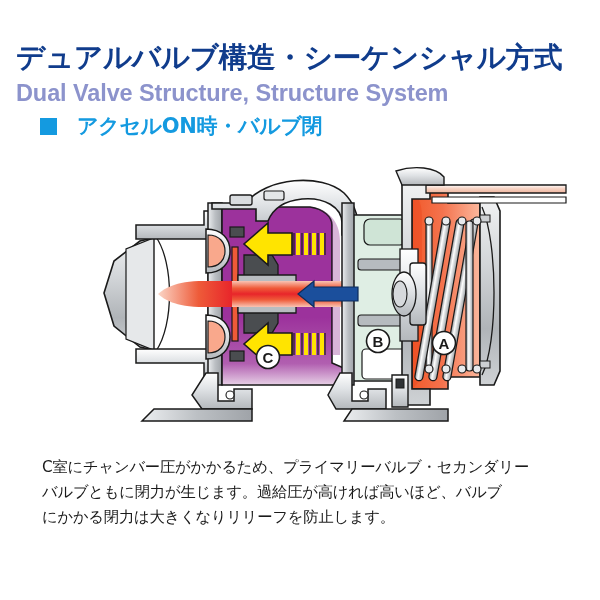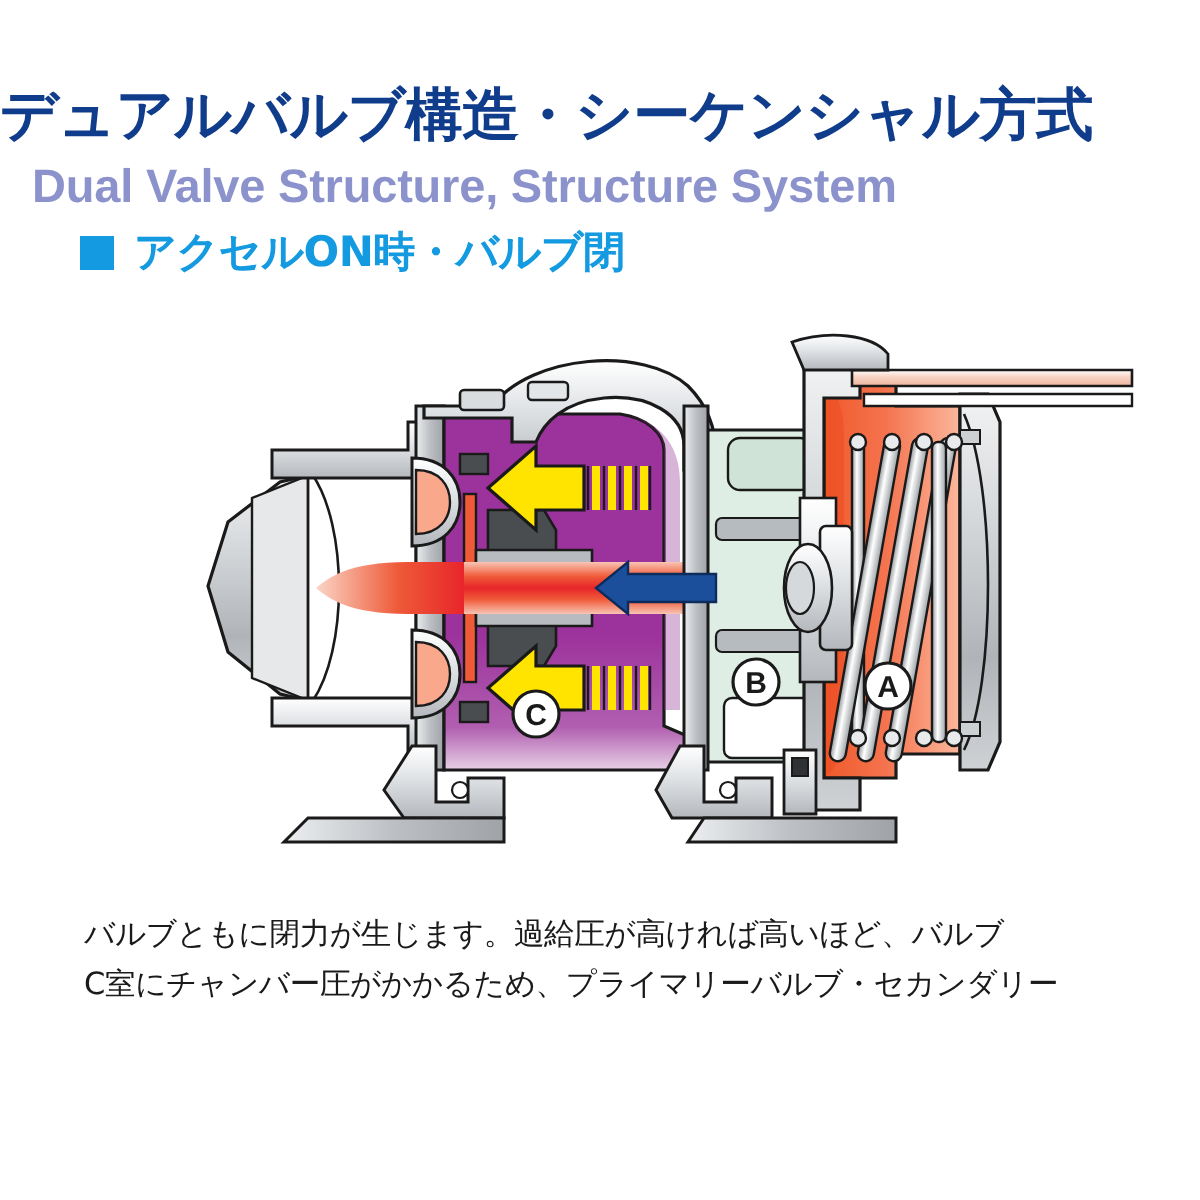--- a/index.html
+++ b/index.html
@@ -27,40 +27,41 @@
     left: 0;
     top: 44px;
     width: 600px;
   }
   .title-jp {
     font-size: 28.5px;
     font-weight: bold;
     color: #103c8c;
     letter-spacing: -0.2px;
     line-height: 1.0;
+    padding-left: 16px;
     white-space: nowrap;
     font-family: "DejaVu Sans", "Liberation Sans", sans-serif;
   }
   .title-en {
     margin-top: 9px;
     font-size: 23.5px;
     font-weight: bold;
     color: #8c93cc;
     letter-spacing: -0.1px;
     line-height: 1.0;
     padding-left: 16px;
     white-space: nowrap;
     font-family: "Liberation Sans", sans-serif;
   }
   .subhead-row {
     margin-top: 11px;
     padding-left: 40px;
     display: flex;
     align-items: center;
-    gap: 10px;
+    gap: 20px;
   }
   .subhead-square {
     width: 17px;
     height: 17px;
     background: #149ae0;
     display: inline-block;
     flex: 0 0 auto;
   }
   .subhead-jp {
     font-size: 21px;
@@ -359,17 +360,18 @@
         <text x="282" y="183.5" text-anchor="middle" font-family="Liberation Sans, sans-serif" font-size="15" font-weight="bold" fill="#1a1a1a">B</text>
       </g>
       <g>
         <circle cx="348" cy="180" r="11.5" fill="#ffffff" stroke="#1a1a1a" stroke-width="1.6"></circle>
         <text x="348" y="185.5" text-anchor="middle" font-family="Liberation Sans, sans-serif" font-size="15" font-weight="bold" fill="#1a1a1a">A</text>
       </g>
     </svg>
   </div>
 
   <div class="body-text">
+    <p>C室にチャンバー圧がかかるため、プライマリーバルブ・セカンダリー</p>
     <p>バルブともに閉力が生じます。過給圧が高ければ高いほど、バルブ</p>
-    <p>C室にチャンバー圧がかかるため、プライマリーバルブ・セカンダリー</p>
+    <p>にかかる閉力は大きくなりリリーフを防止します。</p>
   </div>
 
 </div>
 
 </body></html>

